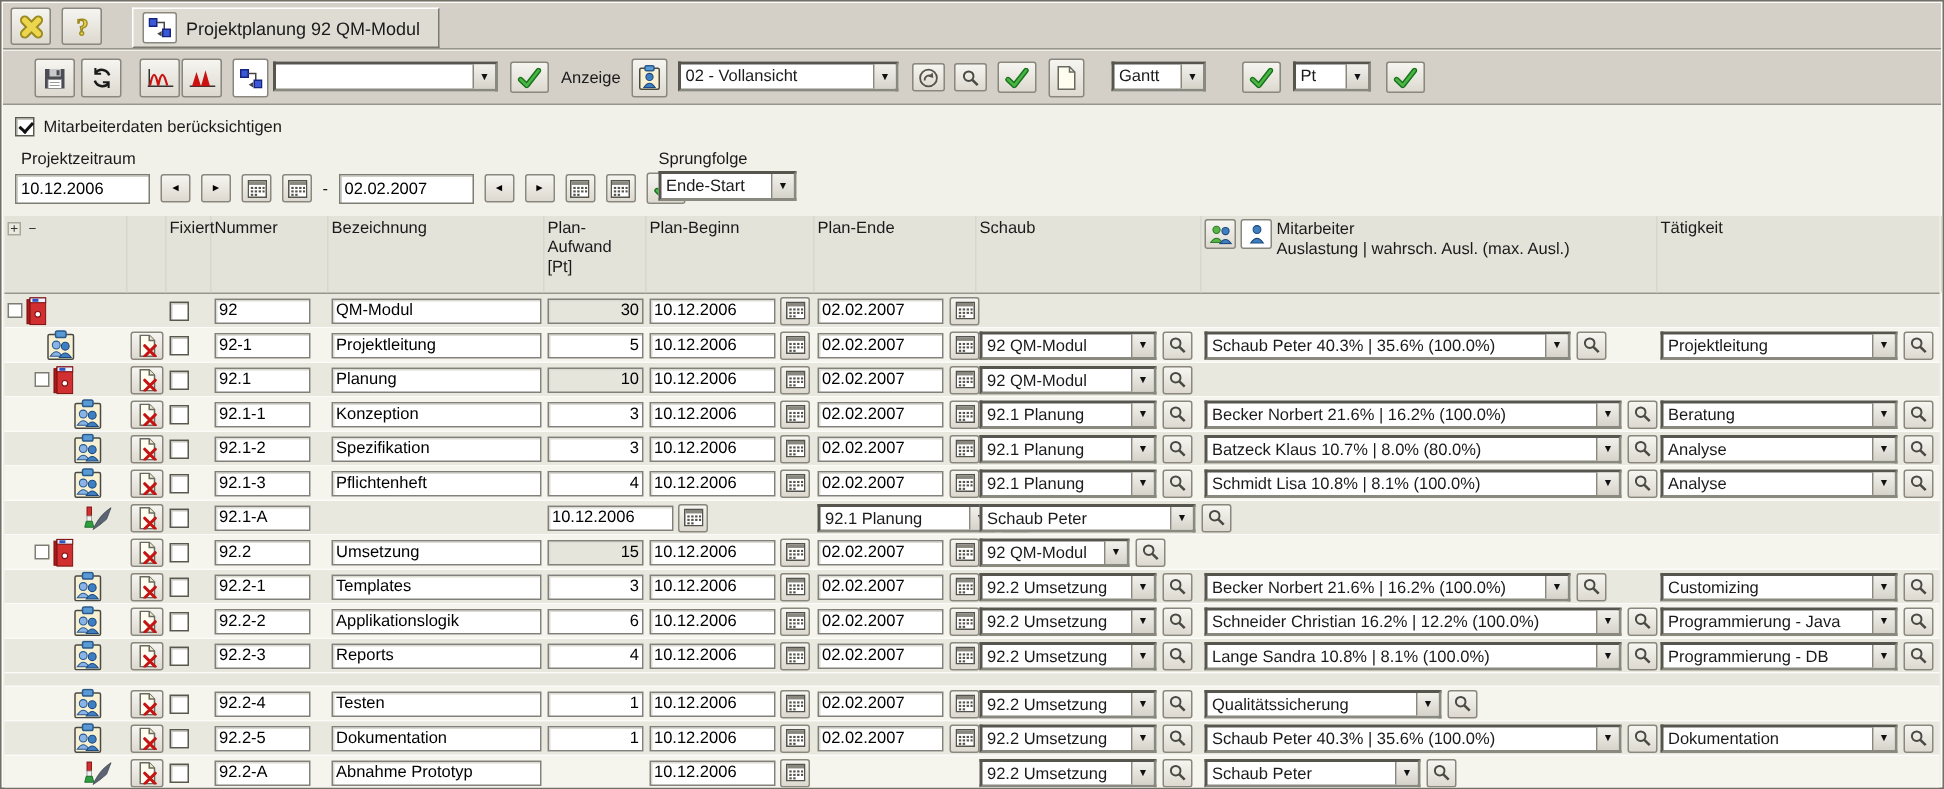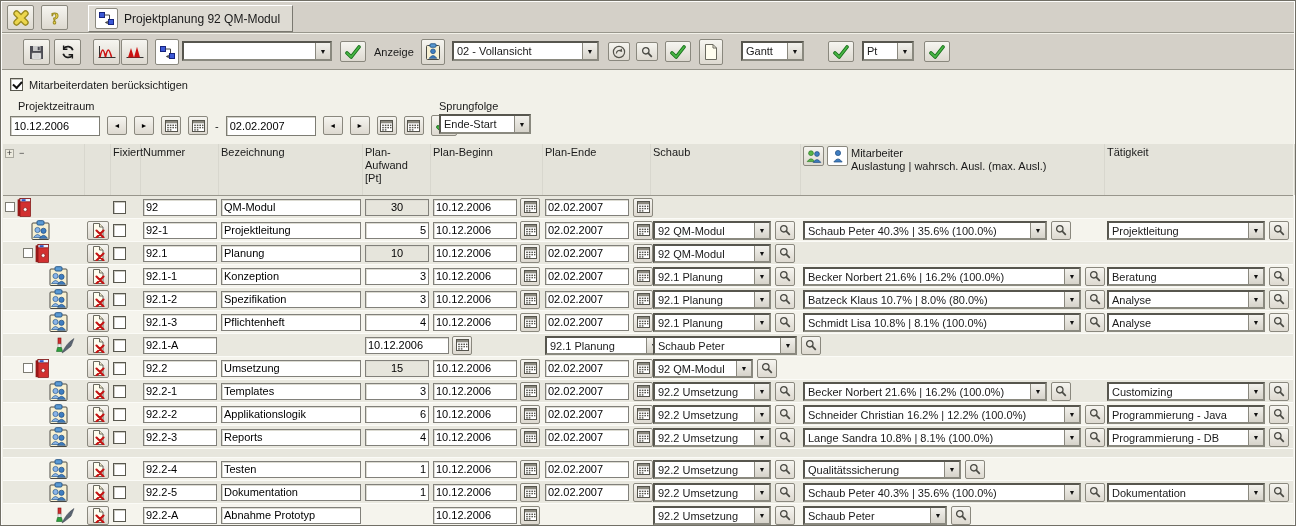--- a/index.html
+++ b/index.html
@@ -65,22 +65,22 @@
   .shade-gray{background:#e9e8df;}
   .shade-light{background:#f5f4ed;}
   .spacer-row{height:9px;background:#e7e6dd;border-bottom:1px solid #fbfbf7;}
   .cell{display:flex;align-items:center;gap:3px;height:100%;padding-left:2px;overflow:visible;}
   .grp{display:flex;align-items:center;gap:4px;}
   .tin{
     height:17px;background:#fff;border:1px solid #81807a;box-shadow:inset 1px 1px 0 #dcdbd2;
     font-family:"Liberation Sans",sans-serif;font-size:11px;padding:0 2px;
   }
   .tin.num{text-align:right;}
-  .tin.ro{background:#e6e5dc;text-align:center;}
-  .c-num .tin{width:74px;}
+  .tin.ro{background:#e6e5dc;}
+  .c-num .tin{width:64px;}
   .c-bez .tin{width:140px;}
   .c-auf .tin{width:64px;}
   .c-beg .tin,.c-end .tin{width:84px;}
   .trow .combo{height:19px;border-width:2px;}
   .c-proj .combo{width:118px;}
   .c-proj .combo.w-med{width:100px;}
   .c-mit .combo{width:278px;}
   .c-mit .combo.w-med{width:244px;}
   .c-mit .combo.w-mini{width:144px;}
   .c-tat .combo{width:158px;}
@@ -358,21 +358,21 @@
           </svg>
         </span>
     </button>
   </div>
 
   <div class="controls-area">
     <span class="abs" style="left:8px;top:7px;display:flex;align-items:center;gap:6px;">
       <span class="checkbox checked"></span>
       <span class="label">Mitarbeiterdaten berücksichtigen</span>
     </span>
-    <span class="label abs" style="left:16px;top:29px;">Projektzeitraum</span>
+    <span class="label abs" style="left:0;top:29px;padding-left:12px;">Projektzeitraum</span>
     <span class="abs" style="left:8px;top:44px;display:flex;align-items:center;gap:7px;">
       <input class="field" style="width: 90px;" value="10.12.2006">
       <button class="btn mini-btn" style="font-size:7px;">
           <span>◄</span>
         </button>
       <button class="btn mini-btn" style="font-size:7px;">
           <span>►</span>
         </button>
       <button class="btn mini-btn">
           <span>

